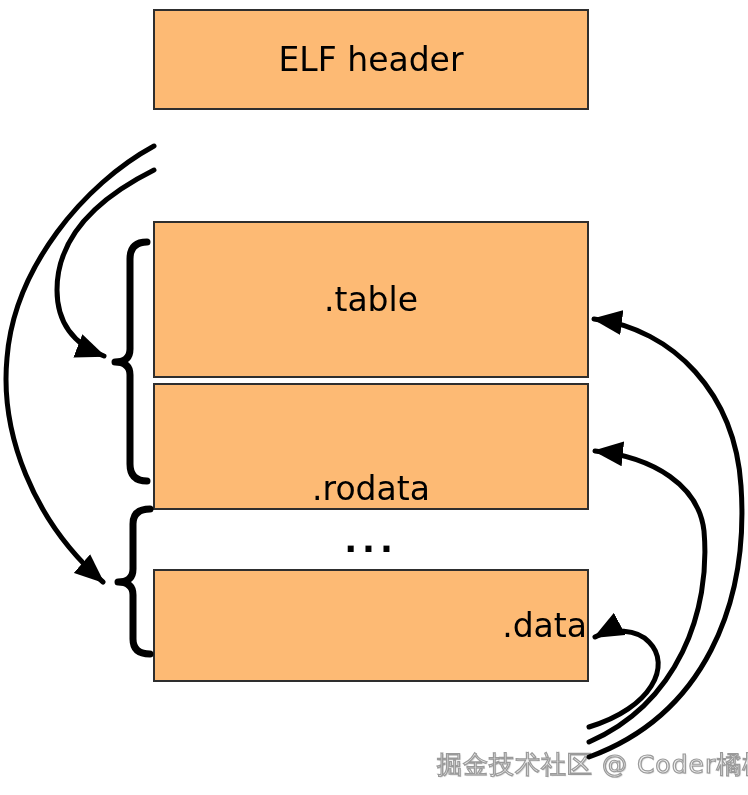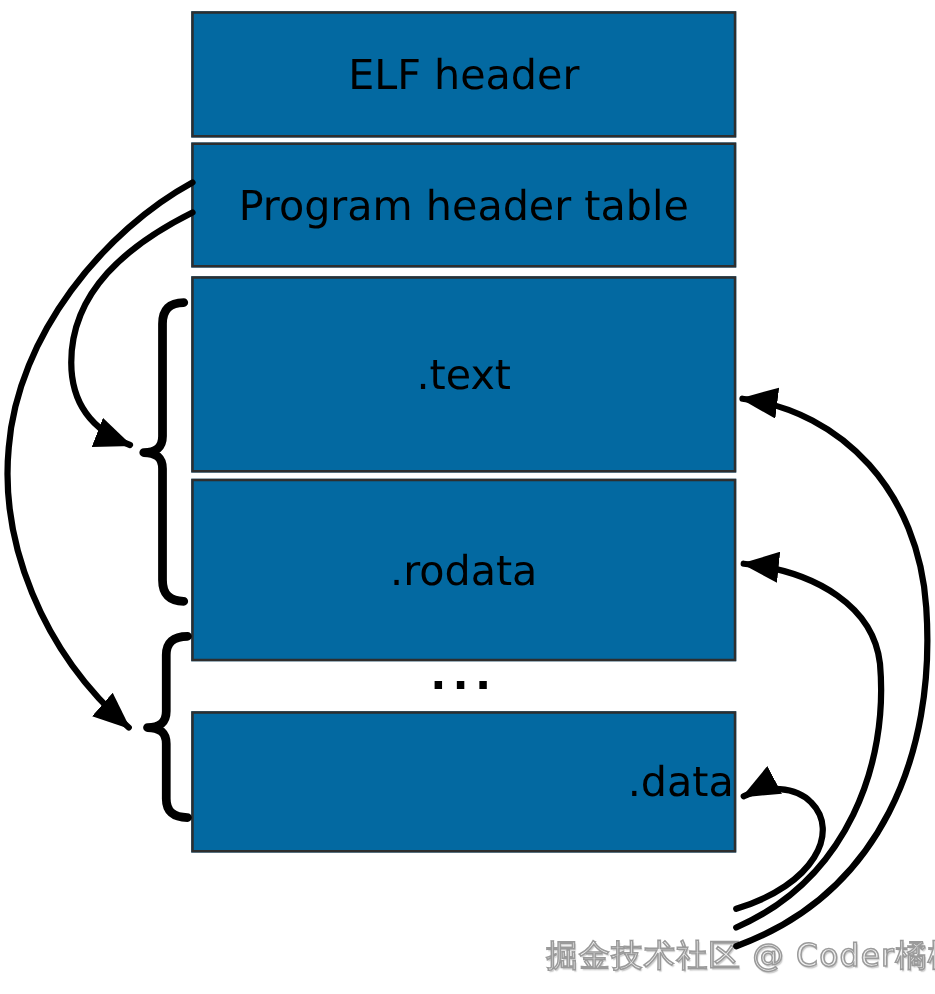--- a/index.html
+++ b/index.html
@@ -14,33 +14,33 @@
     height: 795px;
     background: #ffffff;
     overflow: hidden;
   }
   .box {
     position: absolute;
     left: 153px;
     width: 436px;
     box-sizing: border-box;
     border: 2px solid #2e2e2e;
-    background: #0369a1;
+    background: #fdba74;
     display: flex;
     align-items: center;
     justify-content: center;
     font-size: 33px;
     color: #000000;
     white-space: nowrap;
     z-index: 1;
   }
   .box-elf          { top: 9px;   height: 101px; }
   .box-pht          { top: 114px; height: 100px; }
   .box-text         { top: 221px; height: 157px; }
-  .box-rodata       { top: 383px; height: 146px; }
+  .box-rodata       { top: 383px; height: 127px; align-items: flex-end; }
   .box-data         { top: 569px; height: 113px; justify-content: flex-end; }
   .box-sht          { top: 687px; height: 101px; }
   .ellipsis {
     position: absolute;
     left: 153px;
     top: 516px;
     width: 436px;
     height: 48px;
     display: flex;
     align-items: center;
@@ -86,26 +86,23 @@
 </style>
 </head>
 <body>
 
 <div class="canvas">
 
   <div class="box box-elf">
     <span>ELF header</span>
   </div>
 
-  <div class="box box-pht">
-    <span>Program header table</span>
-  </div>
 
   <div class="box box-text">
-    <span>.text</span>
+    <span>.table</span>
   </div>
 
   <div class="box box-rodata">
     <span>.rodata</span>
   </div>
 
   <div class="ellipsis">
     <span>...</span>
   </div>
 

